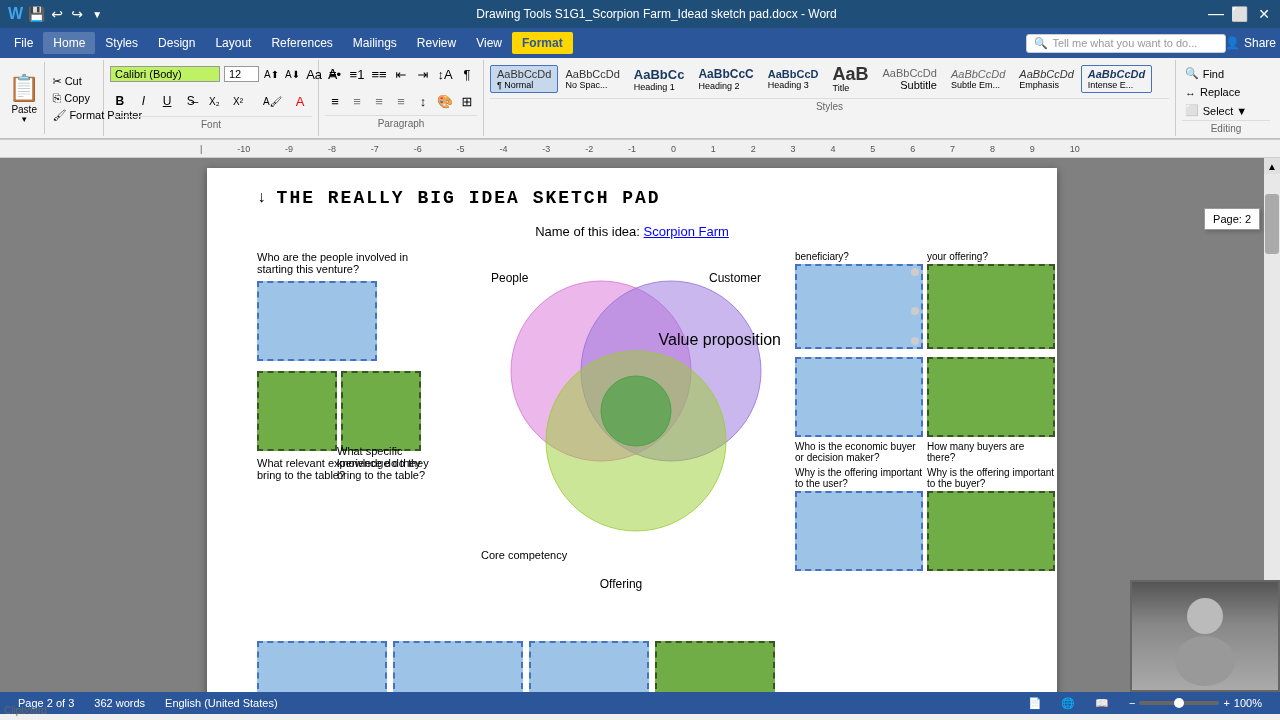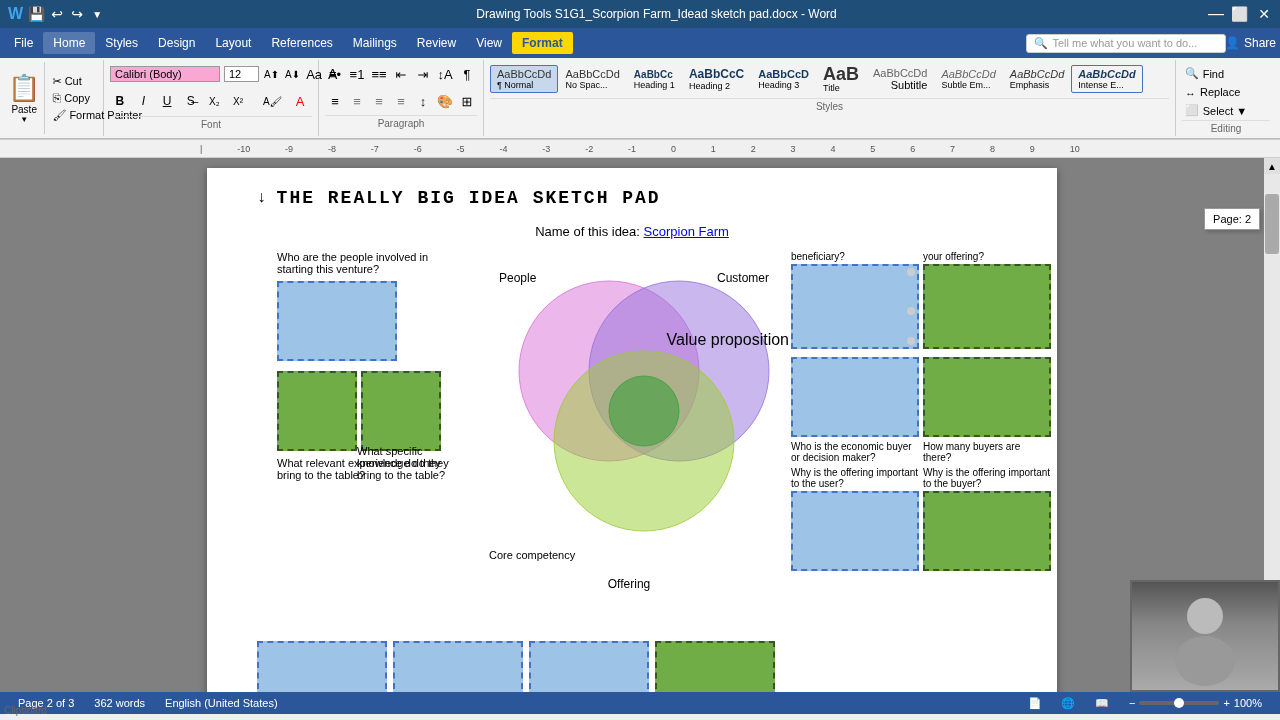--- a/index.html
+++ b/index.html
@@ -76,21 +76,21 @@
     .font-row {
       display: flex;
       align-items: center;
       gap: 4px;
       margin-bottom: 3px;
     }
     .font-select {
       border: 1px solid #999;
       padding: 1px 4px;
       font-size: 11px;
-      background: #f9a8d4;
+      background: #bef264;
       width: 110px;
     }
     .font-size-box {
       border: 1px solid #999;
       padding: 1px 4px;
       font-size: 11px;
       background: white;
       width: 35px;
     }
     .format-btn {
@@ -393,21 +393,21 @@
       <div class="styles-row">
         <div class="style-btn normal" style="background:#c8d8ec; border:1px solid #4472c4;">
           <div style="font-size:11px; color:#333;">AaBbCcDd</div>
           <div style="font-size:9px;">¶ Normal</div>
         </div>
         <div class="style-btn">
           <div style="font-size:11px; color:#333;">AaBbCcDd</div>
           <div style="font-size:9px;">No Spac...</div>
         </div>
         <div class="style-btn">
-          <div style="font-size:10px; font-weight:bold; color:#17375e;">AaBbCc</div>
+          <div style="font-size:13px; font-weight:bold; color:#17375e;">AaBbCc</div>
           <div style="font-size:9px;">Heading 1</div>
         </div>
         <div class="style-btn">
           <div style="font-size:12px; font-weight:bold; color:#17375e;">AaBbCcC</div>
           <div style="font-size:9px;">Heading 2</div>
         </div>
         <div class="style-btn">
           <div style="font-size:11px; font-weight:bold; color:#17375e;">AaBbCcD</div>
           <div style="font-size:9px;">Heading 3</div>
         </div>
@@ -489,21 +489,21 @@
       <div class="doc-title">
         <span style="font-size:16px;">↓</span>
         <span style="font-family: 'Courier New', monospace; font-size:18px; letter-spacing:2px;">THE REALLY BIG IDEA SKETCH PAD</span>
       </div>
 
       <div class="idea-name">
         <span>Name of this idea:</span>
         <span style="color:blue; text-decoration:underline;">Scorpion Farm</span>
       </div>
 
-      <div style="display:flex; gap:12px;margin-left:20px;">
+      <div style="display:flex; gap:24px;">
 
         <div style="width:190px; flex-shrink:0;">
           <div style="font-size:11px; margin-bottom:6px;">Who are the people involved in starting this venture?</div>
           <div style="border:2px dashed #4472c4; background:#9dc3e6; width:120px; height:80px; margin-bottom:10px;"></div>
 
           <div style="display:flex; gap:4px; margin-bottom:6px;">
             <div style="border:2px dashed #375623; background:#70ad47; width:80px; height:80px;"></div>
             <div style="border:2px dashed #375623; background:#70ad47; width:80px; height:80px;"></div>
           </div>
 

